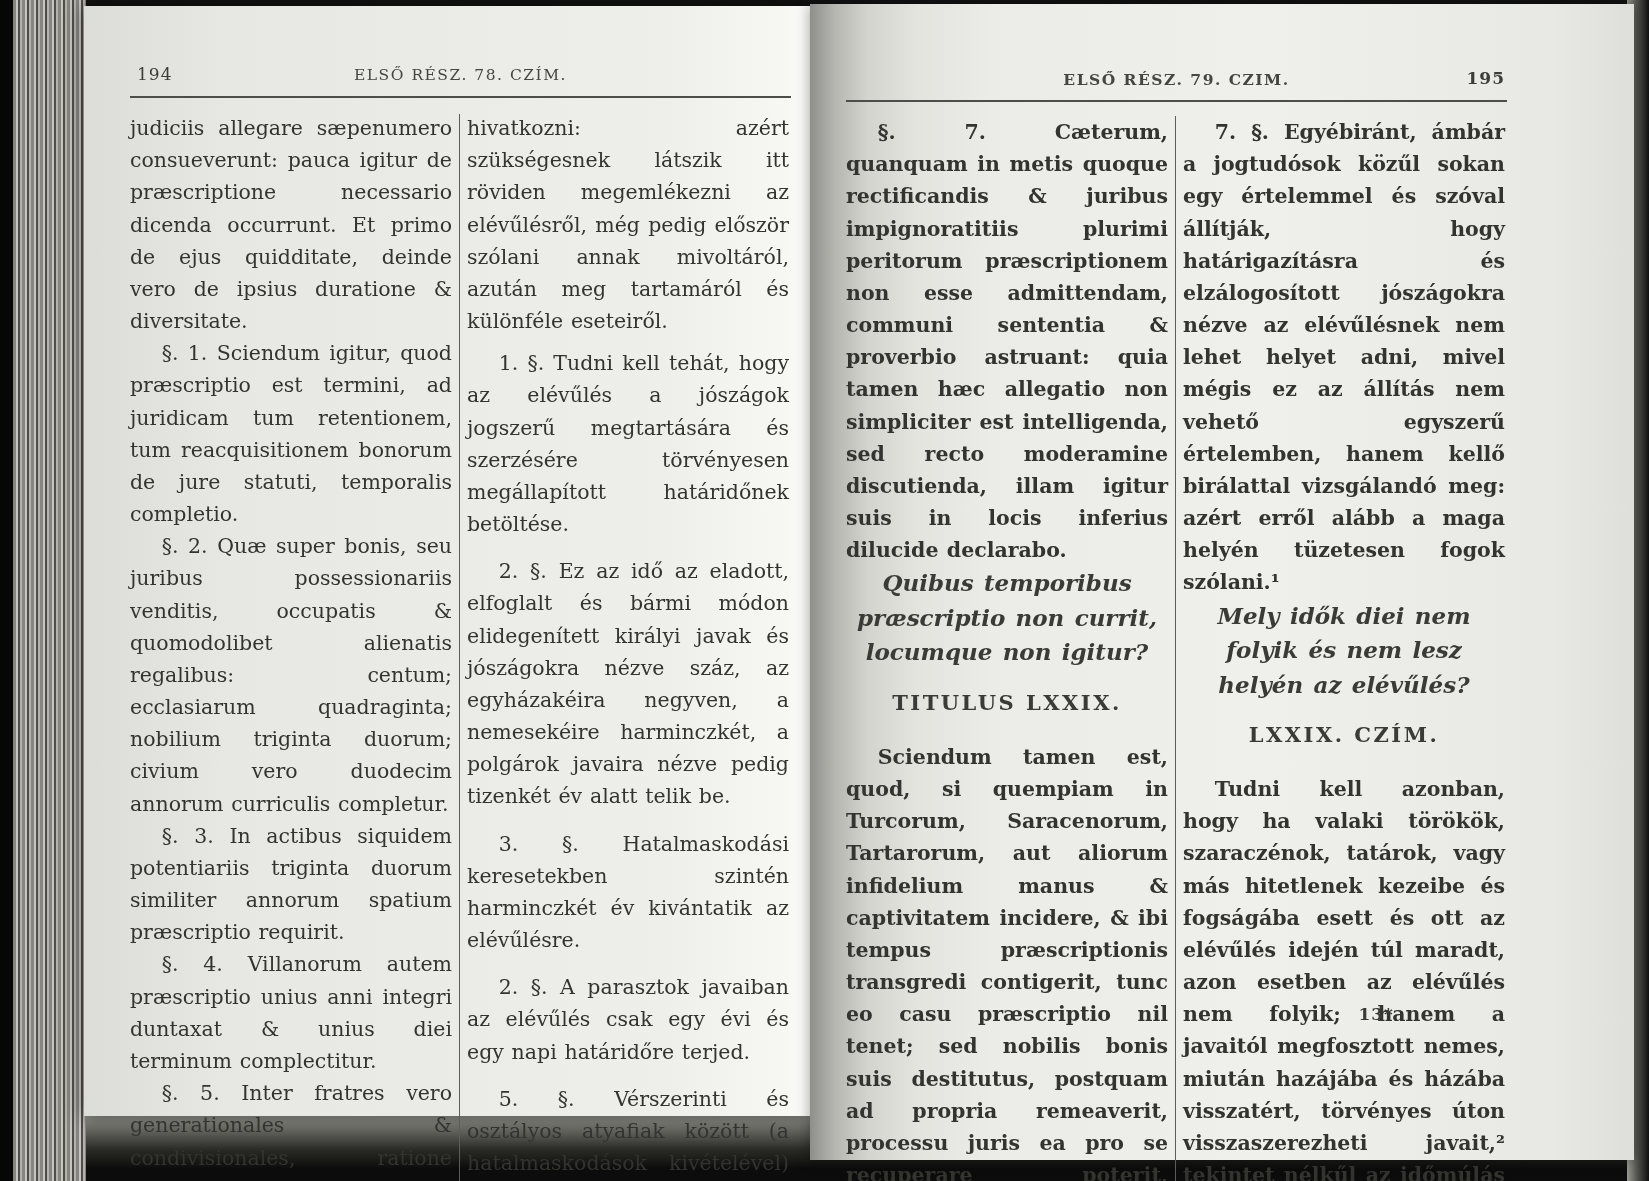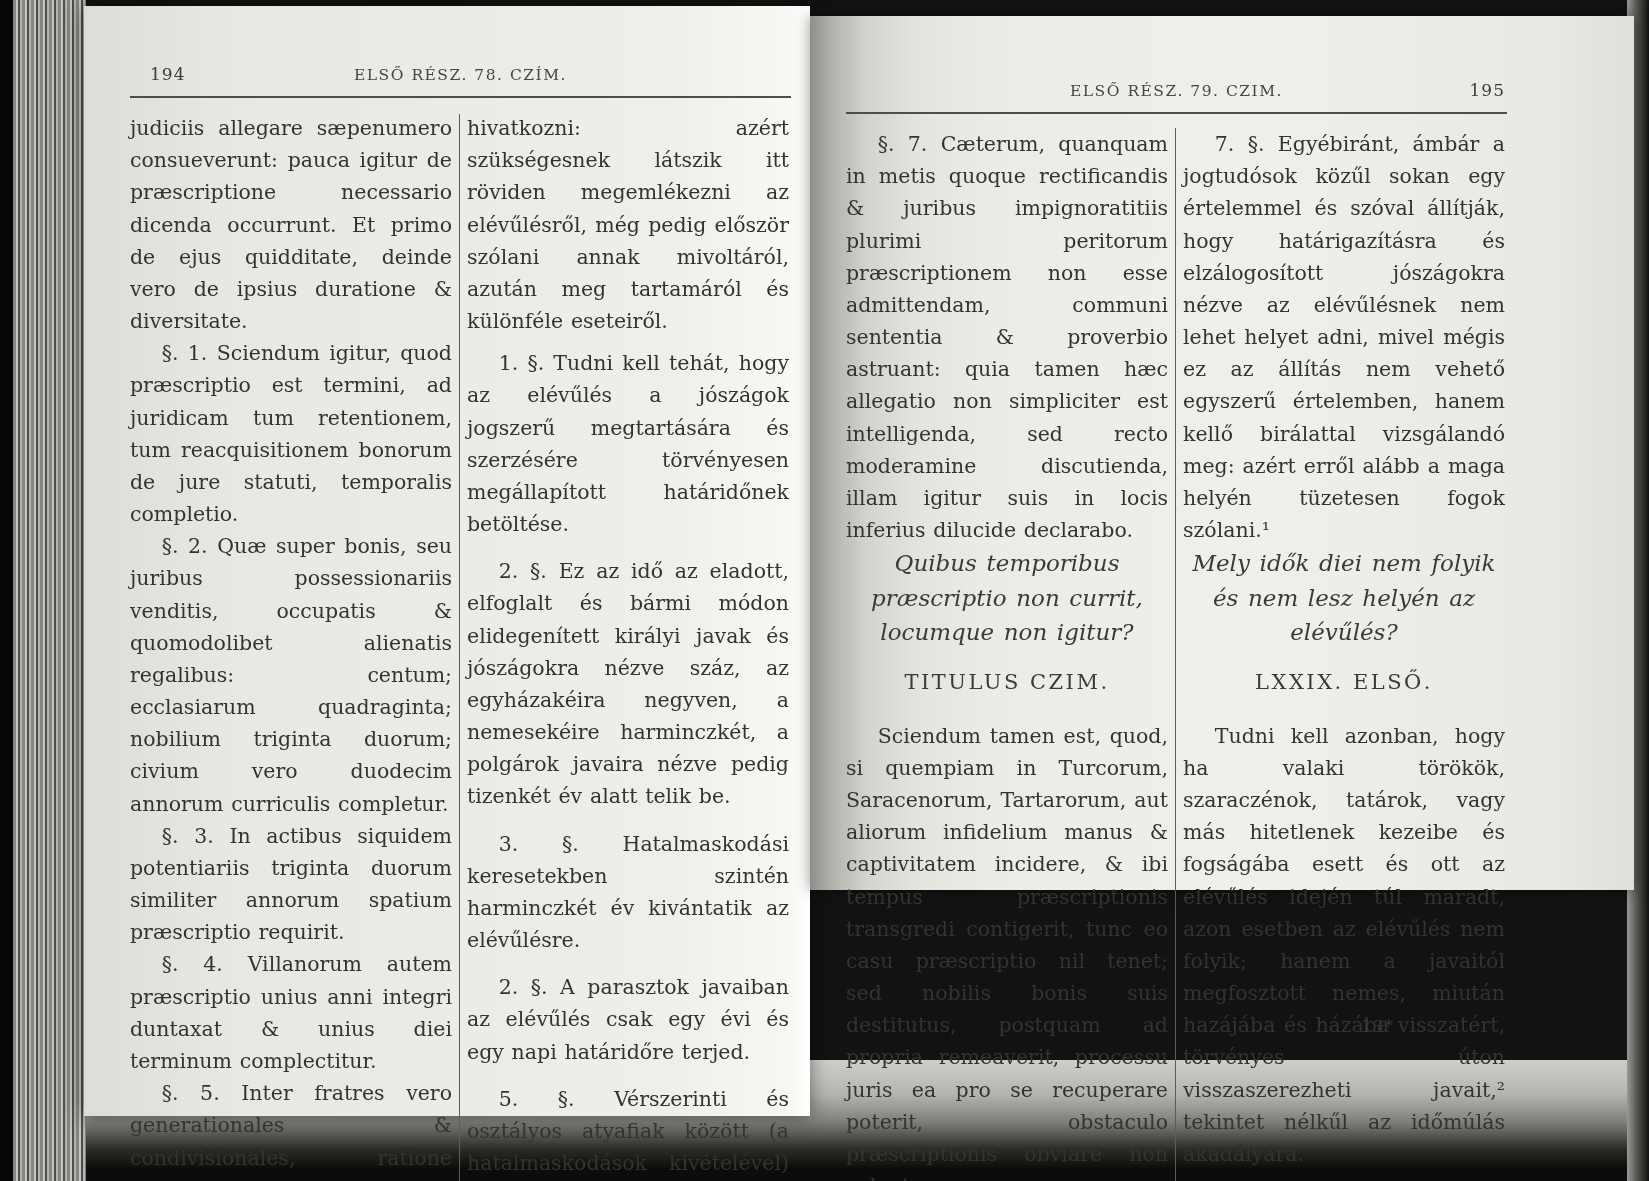--- a/index.html
+++ b/index.html
@@ -25,32 +25,33 @@
     background:linear-gradient(90deg,#9a9a95 0,#55554f 45%,#101010 100%);
   }
 
   .page{position:absolute;z-index:2;}
   .page-left{
     left:84px;top:6px;width:726px;height:1110px;
     background:linear-gradient(90deg,#dcdcd8 0%,#e7e7e3 20%,#eeeeea 80%,#f7f7f4 97%,#ffffff 100%);
     box-shadow:0 0 18px rgba(0,0,0,.45);
   }
   .page-right{
-    left:810px;top:16px;width:824px;height:874px;
+    left:810px;top:4px;width:824px;height:1156px;
     background:linear-gradient(90deg,#8e8e8a 0%,#b6b6b1 3%,#d4d4cf 7%,#e4e4df 13%,#ebebе7 22%,#efefeb 55%,#e8e8e4 90%,#dededa 100%);
     background:linear-gradient(90deg,#8e8e8a 0%,#b6b6b1 3%,#d4d4cf 7%,#e4e4df 13%,#ebebe7 22%,#efefeb 55%,#e8e8e4 90%,#dededa 100%);
     box-shadow:0 0 14px rgba(0,0,0,.4);
+    font-weight:bold;
   }
 
   .inner-left{padding:58px 19px 0 46px;}
   .inner-right{padding:64px 127px 0 36px;}
 
   .header-row{position:relative;height:28px;margin-bottom:4px;}
   .pageno{position:absolute;top:0;font-size:17px;letter-spacing:1px;color:#3c3c3a;}
-  .pageno-left{left:20px;}
+  .pageno-left{left:7px;}
   .pageno-right{right:2px;}
   .running-head{
     position:absolute;left:0;right:0;top:2px;text-align:center;
     font-size:15.5px;letter-spacing:1.5px;color:#45454  2;color:#454542;
   }
   .head-rule{border-bottom:2px solid #4d4d49;margin-bottom:14px;}
 
   .cols{display:flex;align-items:stretch;}
   .col{width:322px;}
   .col + .divider{margin:0 7px;}
@@ -129,33 +130,33 @@
         <span class="pageno pageno-right">195</span>
       </div>
       <div class="head-rule"></div>
 
       <div class="cols">
         <div class="col">
           <div class="rp-top">
             <p class="book indent">§. 7. Cæterum, quanquam in metis quoque rectificandis &amp; juribus impignoratitiis plurimi peritorum præscriptionem non esse admittendam, communi sententia &amp; proverbio astruant: quia tamen hæc allegatio non simpliciter est intelligenda, sed recto moderamine discutienda, illam igitur suis in locis inferius dilucide declarabo.</p>
           </div>
           <p class="section-heading">Quibus temporibus præscriptio non currit, locumque non igitur?</p>
-          <p class="titulus">TITULUS CZIM.</p>
+          <p class="titulus">TITULUS LXXIX.</p>
           <div class="rp-bottom">
             <p class="book indent">Sciendum tamen est, quod, si quempiam in Turcorum, Saracenorum, Tartarorum, aut aliorum infidelium manus &amp; captivitatem incidere, &amp; ibi tempus præscriptionis transgredi contigerit, tunc eo casu præscriptio nil tenet; sed nobilis bonis suis destitutus, postquam ad propria remeaverit, processu juris ea pro se recuperare poterit, obstaculo præscriptionis obviare non valente.</p>
 
           </div>
         </div>
         <div class="divider"></div>
         <div class="col">
           <div class="rp-top">
             <p class="book indent">7. §. Egyébiránt, ámbár a jogtudósok közűl sokan egy értelemmel és szóval állítják, hogy határigazításra és elzálogosított jószágokra nézve az elévűlésnek nem lehet helyet adni, mivel mégis ez az állítás nem vehető egyszerű értelemben, hanem kellő birálattal vizsgálandó meg: azért erről alább a maga helyén tüzetesen fogok szólani.¹</p>
           </div>
           <p class="section-heading">Mely idők diei nem folyik és nem lesz helyén az elévűlés?</p>
-          <p class="titulus">LXXIX. ELSŐ.</p>
+          <p class="titulus">LXXIX. CZÍM.</p>
           <div class="rp-bottom rp-bottom-hu">
             <p class="book indent">Tudni kell azonban, hogy ha valaki törökök, szaraczénok, tatárok, vagy más hitetlenek kezeibe és fogságába esett és ott az elévűlés idején túl maradt, azon esetben az elévűlés nem folyik; hanem a javaitól megfosztott nemes, miután hazájába és házába visszatért, törvényes úton visszaszerezheti javait,² tekintet nélkűl az időmúlás akadályára.</p>
             <p class="book indent">1. §. Hasonlóképen, ha a királyi felségtől száműzetésre itélt ember fia, talán a fejedelemtől való féltében, vagy az atyja iránti szeretettől ösztönöztetve, atyjával együtt szintén elmenne, és míg ott időzik, az alatt idegennek birlalása alá</p>
           </div>
         </div>
       </div>
 
     </div>
     <div class="signature">13*</div>
   </div>

